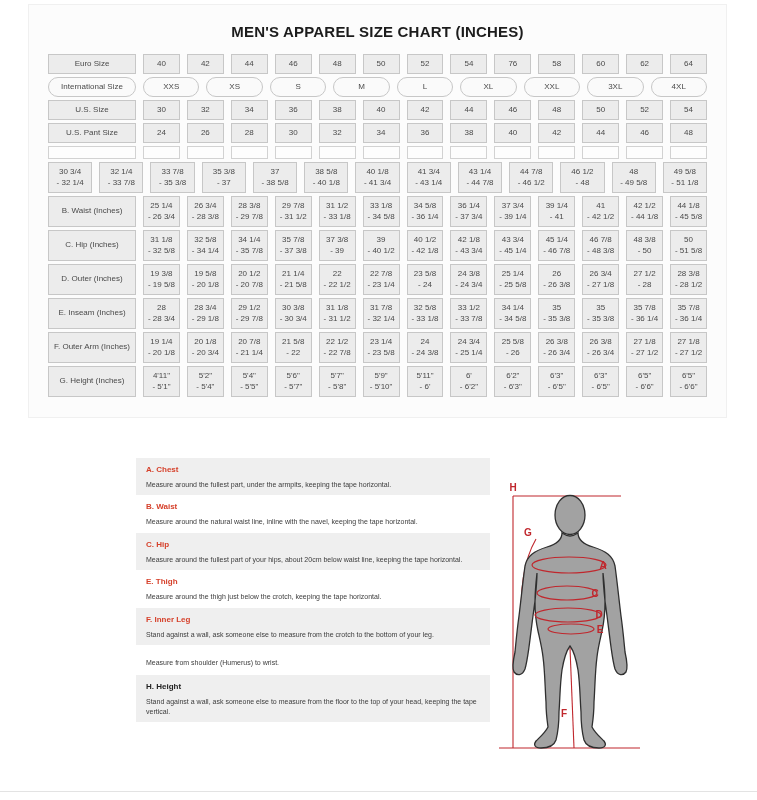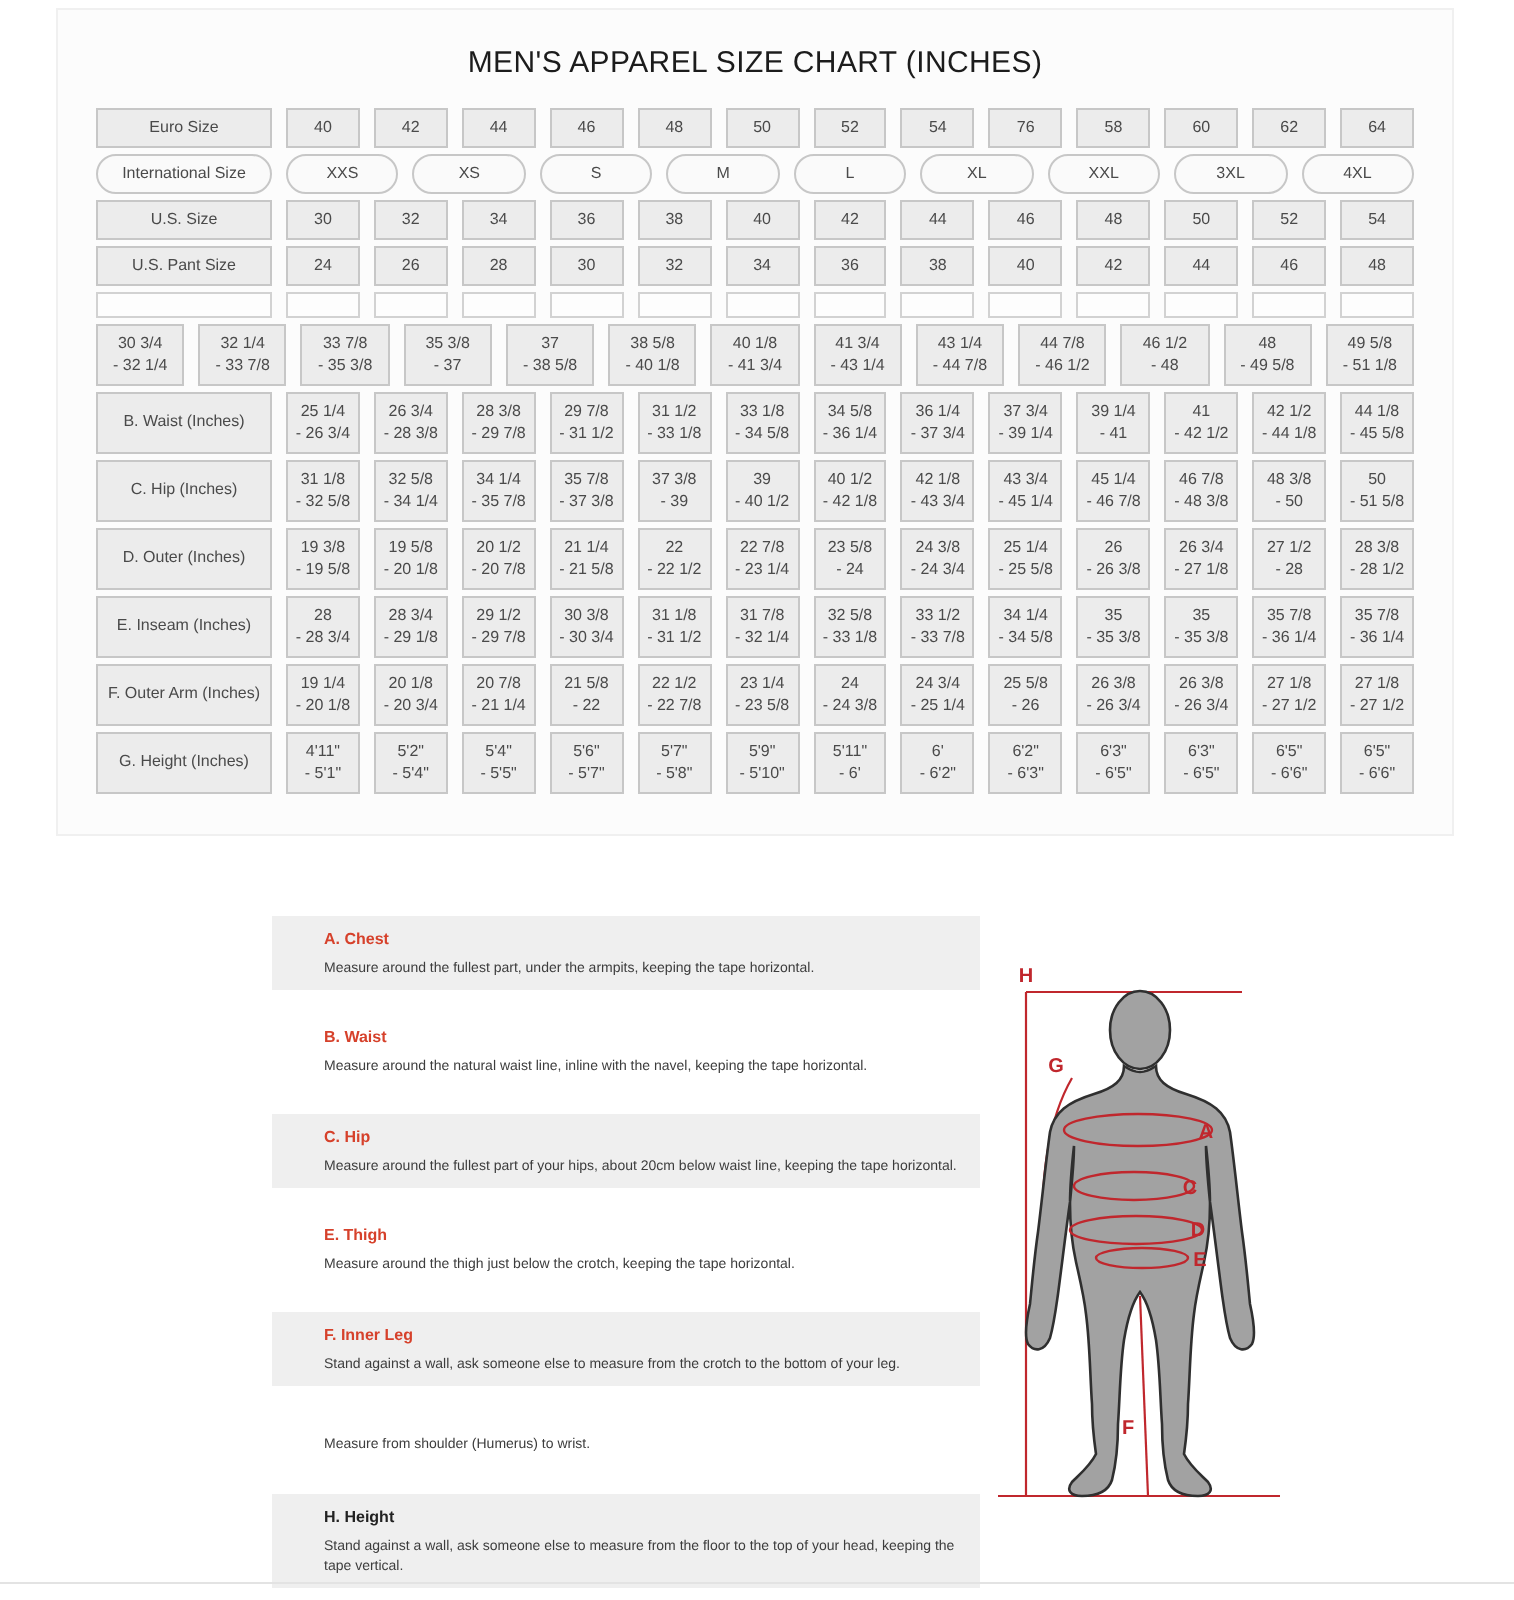--- a/index.html
+++ b/index.html
@@ -2,41 +2,41 @@
 <html><head>
 <meta charset="utf-8">
 <style>
   html,body{margin:0;padding:0;background:#fff;}
   body{font-family:"Liberation Sans","DejaVu Sans",sans-serif;color:#333;}
   #stage{position:relative;width:757px;height:800px;background:#fff;overflow:hidden;}
 
   
   #chart-box{position:absolute;left:28px;top:4px;width:699px;height:414px;
     background:#fcfcfc;border:1px solid #f0f0f0;box-sizing:border-box;}
-  #chart-title{margin-top:18px;text-align:center;font-size:15px;font-weight:400;
+  #chart-title{margin-top:18px;text-align:center;font-size:15px;font-weight:700;
     color:#1c1c1c;letter-spacing:.2px;}
   #size-table{margin:14px 19px 0 19px;}
   .trow{display:flex;gap:7px;margin-bottom:3px;}
   .cell{flex:1 1 0;border:1px solid #c7c7c7;display:flex;align-items:center;justify-content:center;
     text-align:center;font-size:8px;color:#4a4a4a;white-space:pre-line;line-height:1.35;
     box-sizing:border-box;min-width:0;}
   .labelcell{flex:0 0 88px;}
   .trow.size .cell{height:20px;}
   .trow.intl .cell{height:20px;border-radius:10px;}
   .trow.spacer .cell{height:13px;}
   .trow.measure .cell{height:31px;}
   .cell.gray{background:#ececec;}
   .cell.light{background:#fafafa;}
   .cell.empty{background:#fdfdfd;border-color:#d2d2d2;}
 
   
   #measure-title{position:absolute;left:138px;top:432px;font-size:11px;font-weight:700;
     color:#1c1c1c;letter-spacing:.2px;}
   #measure-list{position:absolute;left:136px;top:458px;width:354px;}
-  .mitem{padding:7px 9px 6px 26px;margin-bottom:12px;min-height:30px;box-sizing:border-box;}
+  .mitem{padding:7px 9px 6px 10px;margin-bottom:0;min-height:30px;box-sizing:border-box;}
   .mitem.shaded{background:#efefef;}
   .mlabel{font-size:8px;font-weight:700;color:#d6412b;}
   .mlabel.black{color:#222;}
   .mtext{margin-top:6px;font-size:7px;color:#3c3c3c;line-height:1.35;}
 
   
   #diagram{position:absolute;left:487px;top:452px;width:165px;height:330px;}
 
   #bottom-rule{position:absolute;left:0;top:791px;width:757px;height:1px;background:#e3e3e3;}
 </style>

